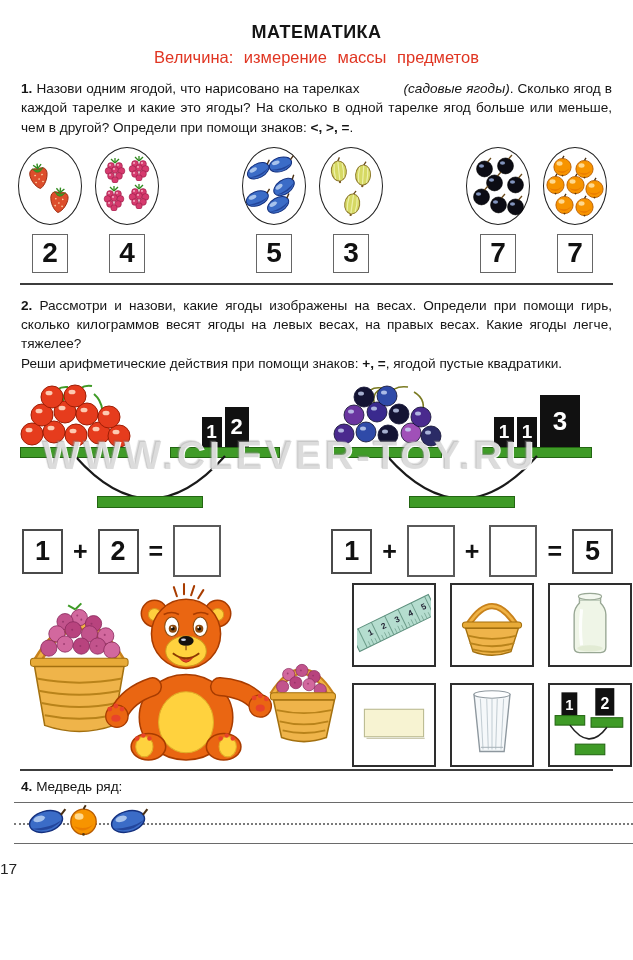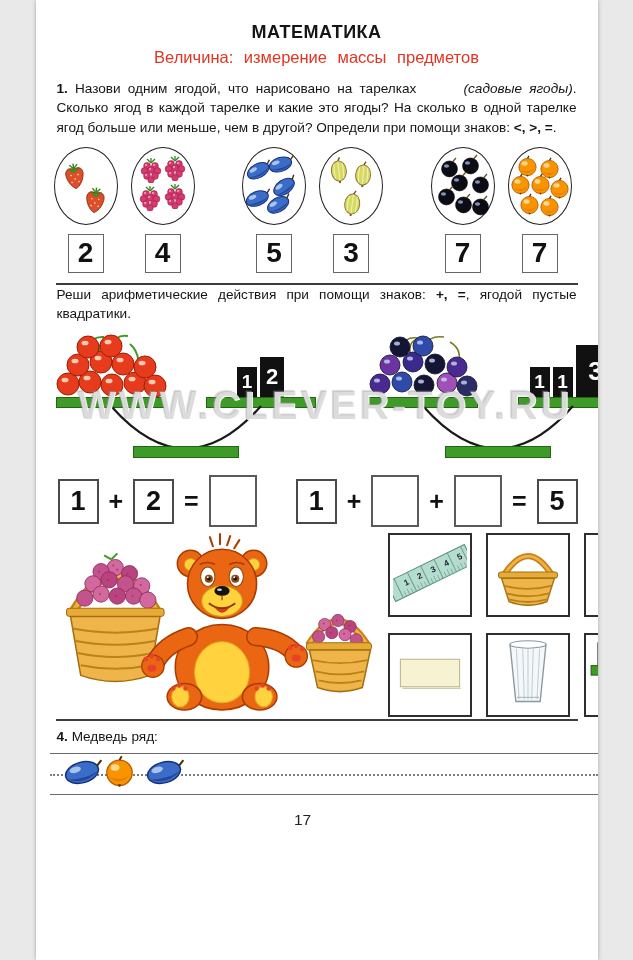--- a/index.html
+++ b/index.html
@@ -1,17 +1,17 @@
 <!DOCTYPE html>
 <html><head>
 <meta charset="utf-8">
 <style>
   html,body{margin:0;padding:0;background:#e9e9e9;}
   .page{
-    width:562px;height:960px;background:#ffffff;position:relative;overflow:hidden;
+    width:633px;height:960px;background:#ffffff;position:relative;overflow:hidden;
     font-family:"Liberation Sans","DejaVu Sans",sans-serif;color:#151515;
     box-sizing:border-box;padding-top:22px;margin:0 auto;
     box-shadow:0 0 4px rgba(0,0,0,.3);
   }
   .title{text-align:center;font-size:18px;font-weight:bold;letter-spacing:.5px;line-height:20px;}
   .subtitle{text-align:center;font-size:16.5px;font-weight:normal;word-spacing:6px;margin-top:5px;line-height:21px;}
   .task-text{margin:11px 21px 6px 21px;font-size:13.6px;line-height:1.42;text-align:justify;}
   .task-text .b{font-weight:bold;}
   .task-text .i{font-style:italic;margin-left:40px;}
 
@@ -61,21 +61,21 @@
   .grid-cell{border:2.5px solid #2e2e2e;background:#fff;display:flex;align-items:center;justify-content:center;box-sizing:border-box;}
 
   
   .writing-line{position:relative;height:42px;margin:6px 0 0 0;}
   .writing-line .ln{position:absolute;left:14px;right:0;}
   .writing-line .ln.top{top:0;border-top:1.6px solid #6a6a6a;}
   .writing-line .ln.mid{top:50%;border-top:2px dotted #7a7a7a;}
   .writing-line .ln.bot{bottom:0;border-bottom:1.6px solid #6a6a6a;}
   .row-berry{position:absolute;top:50%;}
 
-  .page-number{text-align:center;margin:16px 28px 0 0;font-size:15.5px;color:#222;}
+  .page-number{text-align:left;margin:16px 28px 0 0;font-size:15.5px;color:#222;}
 </style>
 </head>
 <body>
 
 <div class="page">
 
   <div class="title">МАТЕМАТИКА</div>
   <div class="subtitle" style="color: rgb(224, 53, 34);">Величина: измерение массы предметов</div>
 
   <p class="task-text"><span class="b">1. </span><span>Назови одним ягодой, что нарисовано на тарелках </span><span class="i">(садовые ягоды)</span><span>. Сколько ягод в каждой тарелке и какие это ягоды? На сколько в одной тарелке ягод больше или меньше, чем в другой? Определи при помощи знаков: </span><span class="b">&lt;, &gt;, =</span><span>.</span></p>
@@ -382,20 +382,21 @@
     <circle cx="10.5" cy="20.6" r="0.9" fill="#5a3a10"></circle>
               </svg></div>
           </div>
           <div class="num-box">7</div>
         </div>
       </div>
     </div>
 
   <hr class="sep">
 
+  <p class="task-text" style="margin-bottom:0;"><span class="b">2. </span><span>Рассмотри и назови, какие ягоды изображены на весах. Определи при помощи гирь, сколько килограммов весят ягоды на левых весах, на правых весах. Какие ягоды легче, тяжелее?</span></p>
   <p class="task-text" style="margin-top:0;"><span>Реши арифметические действия при помощи знаков: </span><span class="b">+, =</span><span>, ягодой пустые квадратики.</span></p>
 
   <div class="scales-row" id="scales-row">
     <div class="watermark">WWW.CLEVER-TOY.RU</div>
   <div class="scale" style="left: 18px;">
     <div class="berries"><svg width="118" height="66" viewBox="0 0 118 66">
             <g stroke="#3f9b27" stroke-width="2" fill="none">
               <path d="M59 14 Q64 2 76 4"></path>
               <path d="M49 30 Q42 10 58 6"></path>
               <path d="M83 51 Q92 24 78 12"></path>

